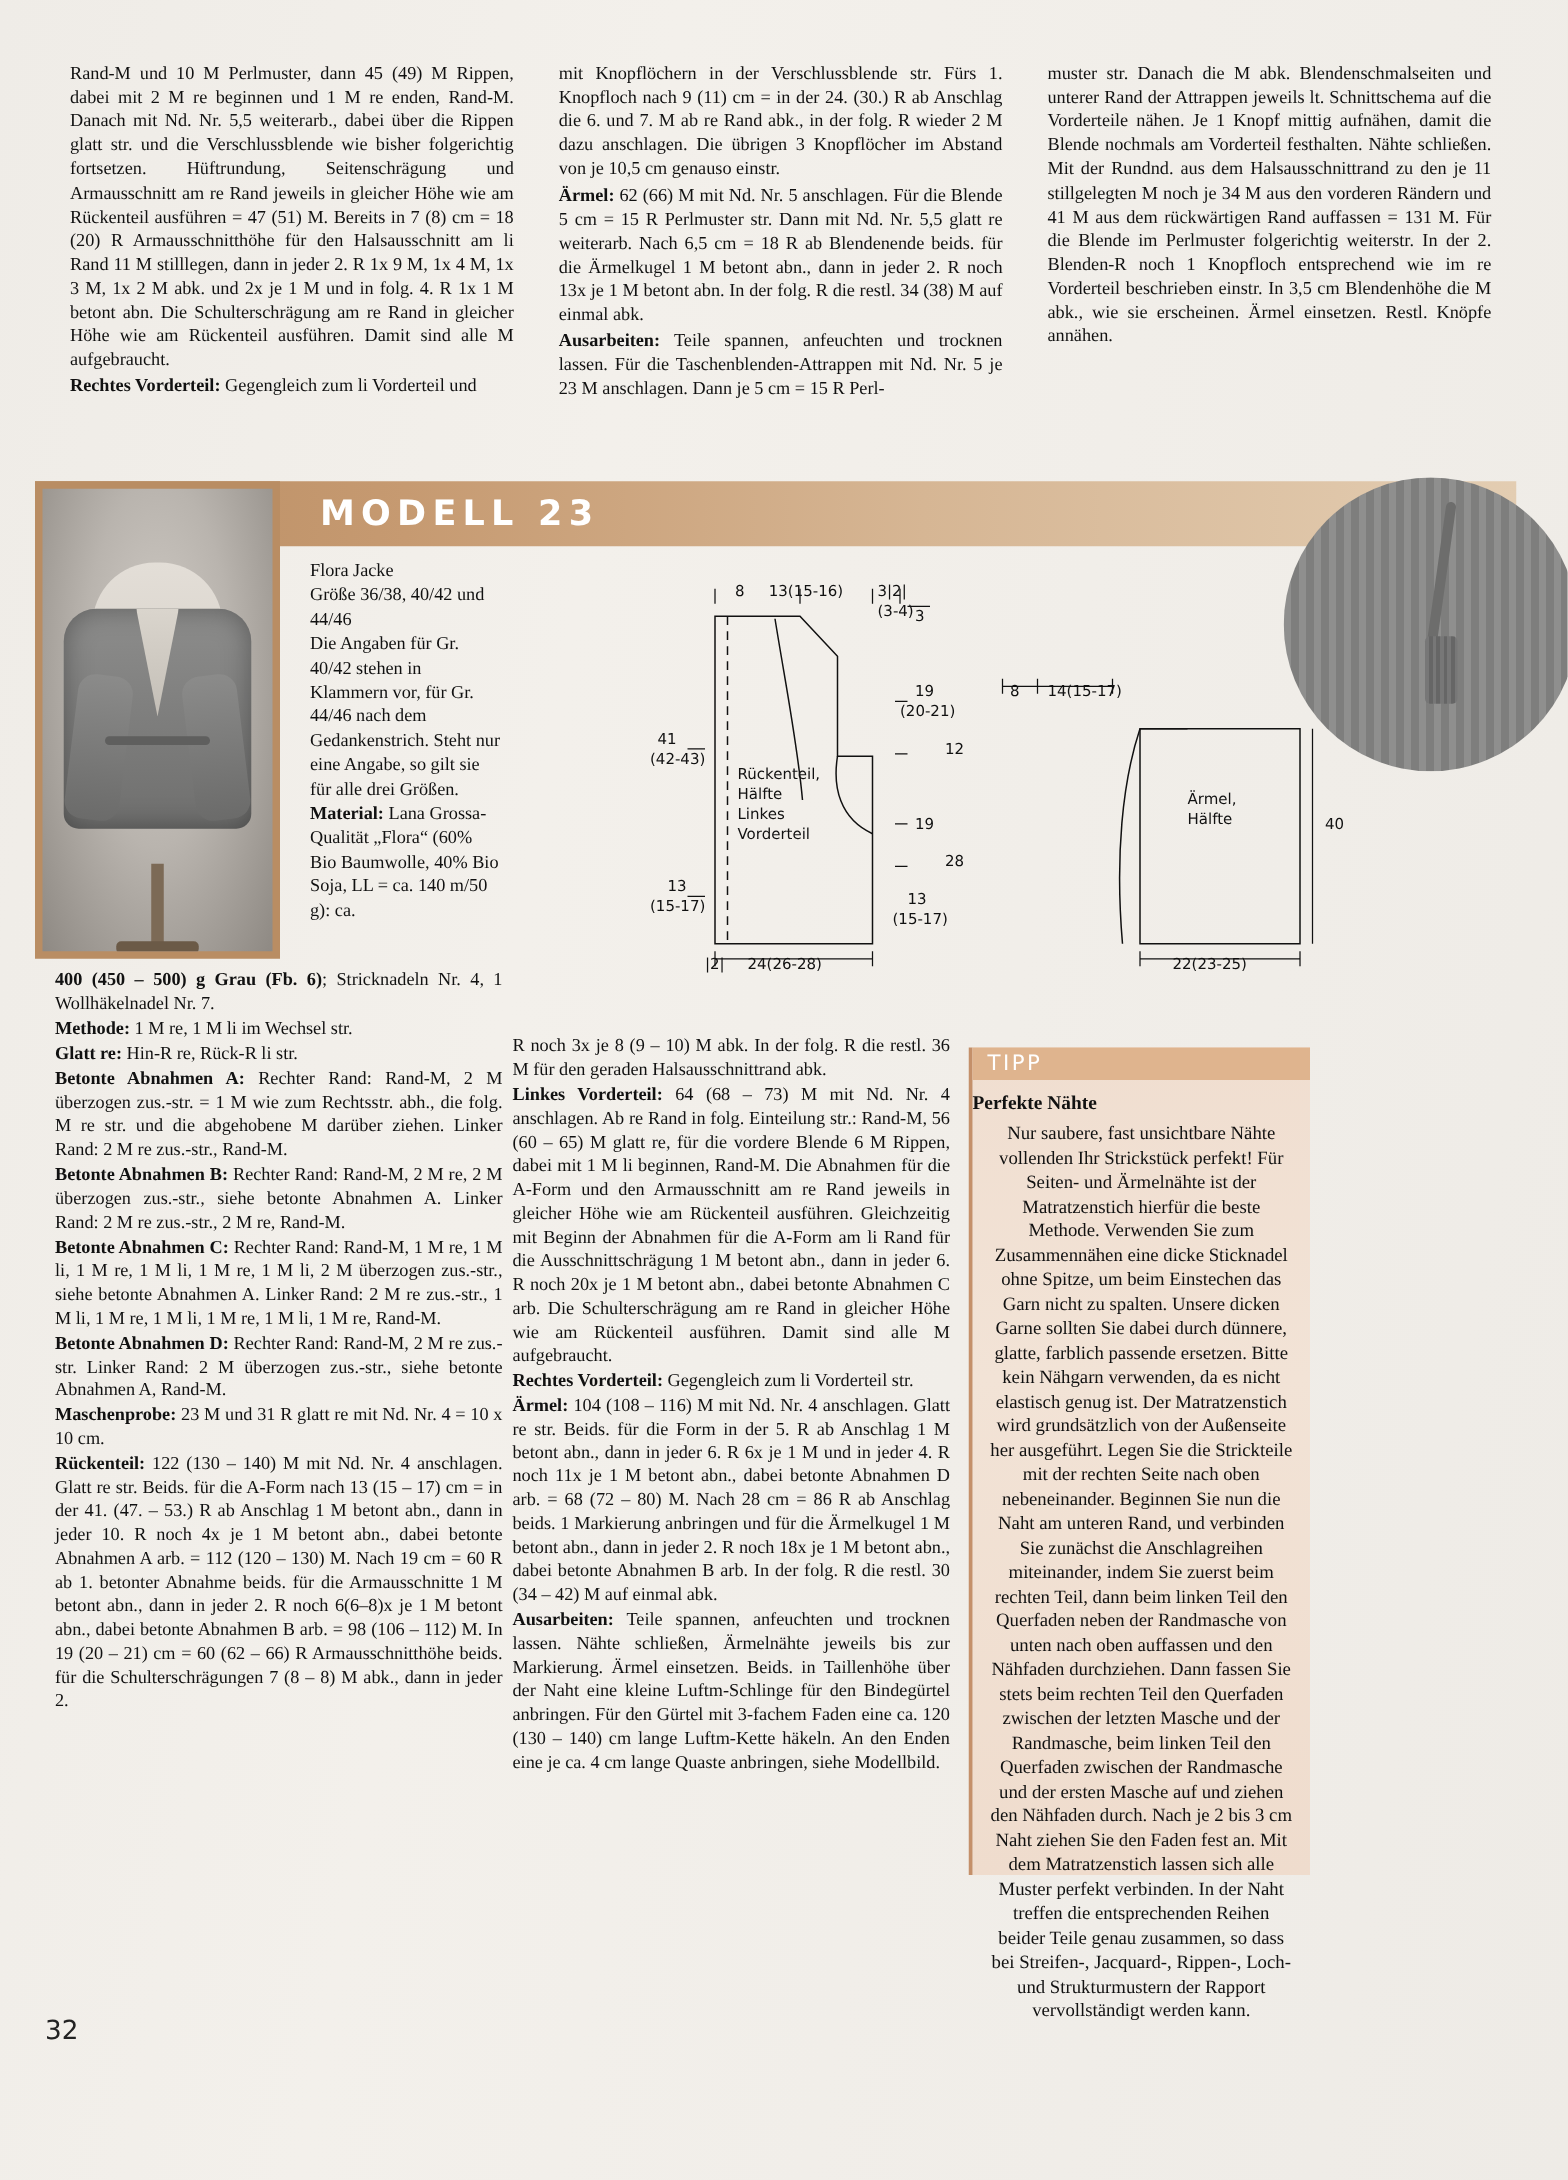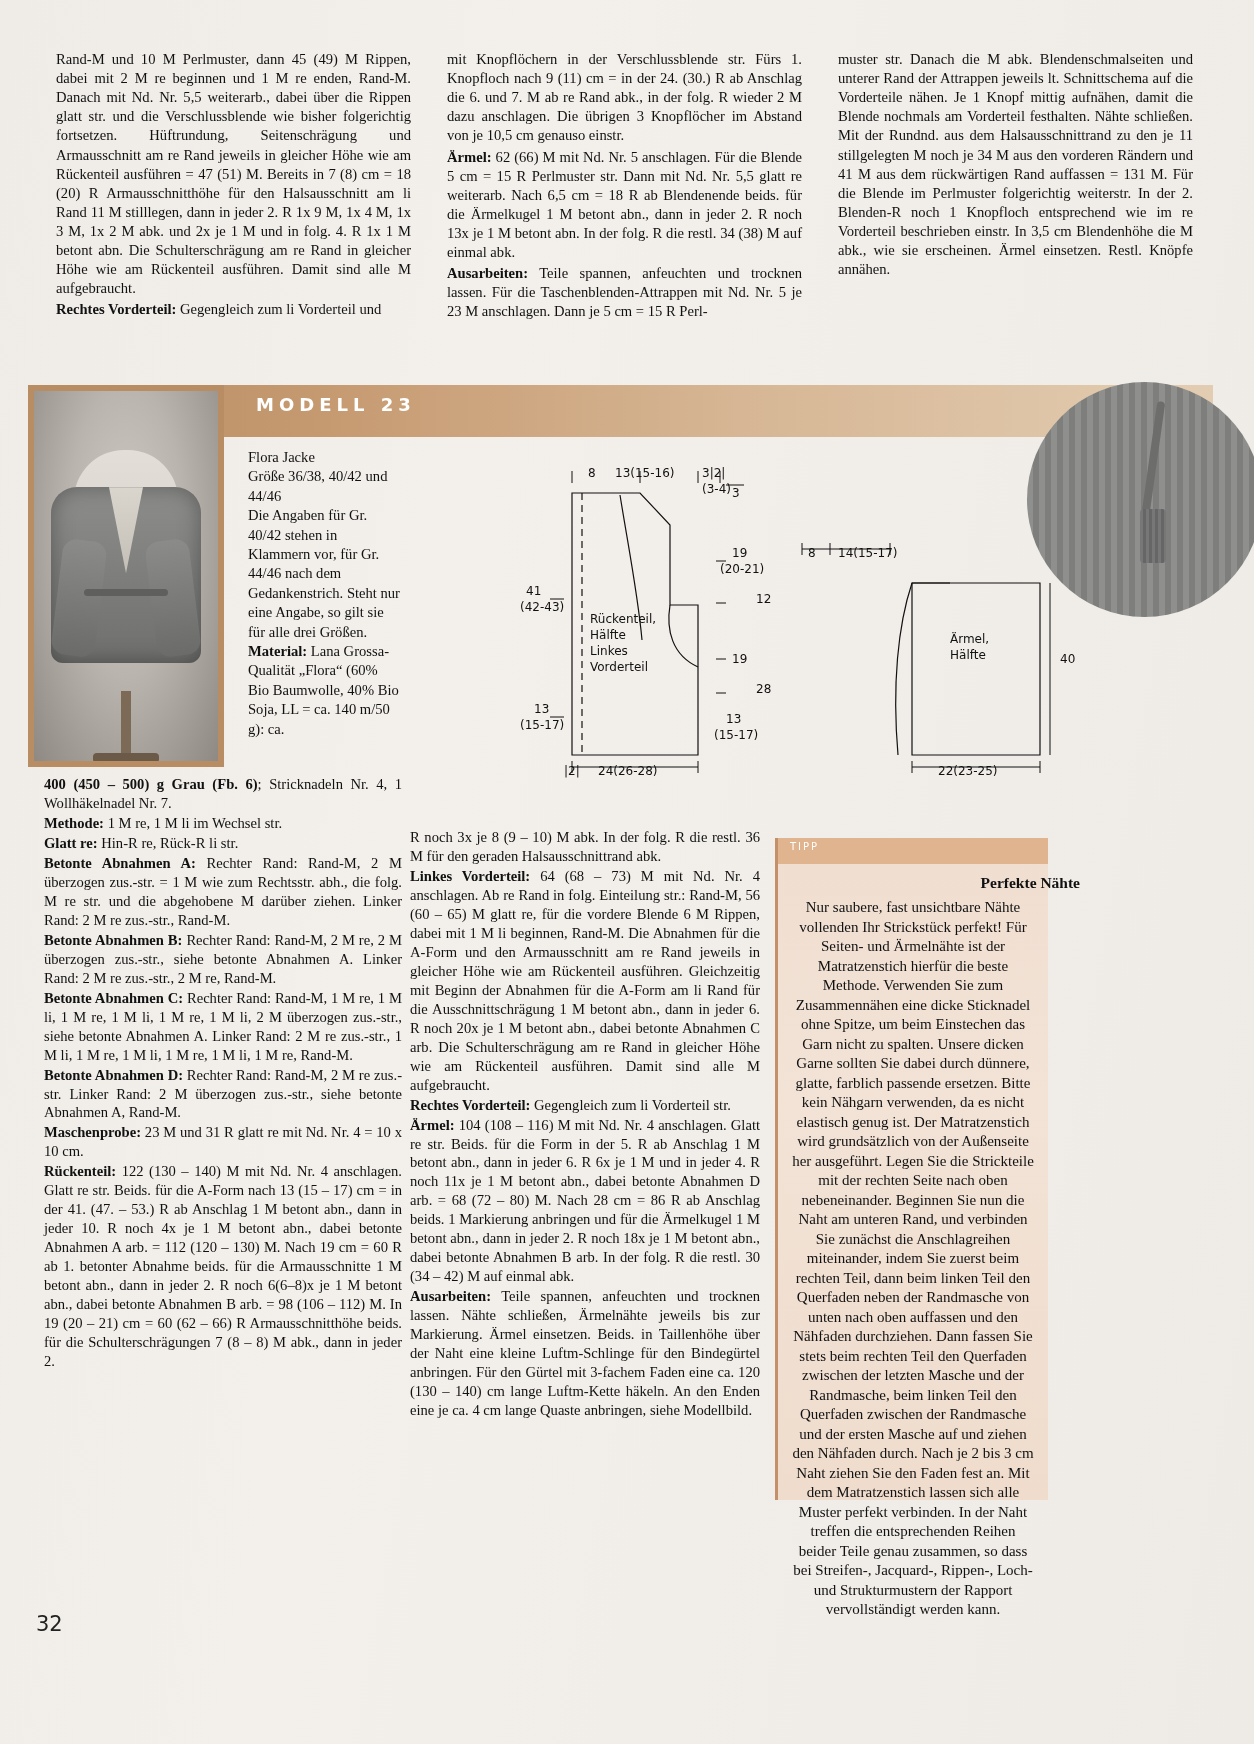--- a/index.html
+++ b/index.html
@@ -24,21 +24,21 @@
   .topcol p{margin:0 0 2px 0;}
   b,.b{font-weight:bold;}
   
   .band{
     position:absolute;left:28px;top:385px;width:1185px;height:52px;
     background:linear-gradient(90deg,#b98d63 0%,#c69a71 25%,#d6b694 60%,#e3cdb2 100%);
   }
   .band .title{
     position:absolute;left:228px;top:9px;
     font-family:"DejaVu Sans", sans-serif;
-    font-size:18px;letter-spacing:5px;color:#fff;font-weight:600;
+    font-size:28px;letter-spacing:5px;color:#fff;font-weight:600;
   }
   .photo{
     position:absolute;left:28px;top:385px;width:196px;height:382px;
     background:#b98d63;padding:6px;box-sizing:border-box;
   }
   .photo-inner{
     width:100%;height:100%;
     background:radial-gradient(ellipse at 50% 38%,#cfcac4 0%,#b9b4ae 45%,#8e8983 100%);
     position:relative;overflow:hidden;
   }
@@ -108,25 +108,25 @@
     position:absolute;left:775px;top:838px;width:270px;height:662px;
     background:linear-gradient(180deg,#f0ded0 0%,#f2e3d6 40%,#efdccd 100%);
     border-left:3px solid #c4906a;
   }
   .tipbox .tiphdr{
     position:absolute;left:0;top:0;width:100%;height:26px;
     background:#dfb48e;
   }
   .tipbox .tiplabel{
     position:absolute;left:12px;top:3px;font-family:"DejaVu Sans",sans-serif;
-    font-size:10px;letter-spacing:2px;color:#fff;
+    font-size:17px;letter-spacing:2px;color:#fff;
   }
   .tipbox h4{
     margin:0;position:absolute;left:0;top:36px;width:100%;
-    text-align:right;font-size:15.5px;font-weight:bold;padding-left:32px;
+    text-align:left;font-size:15.5px;font-weight:bold;
   }
   .tipbody{
     position:absolute;left:14px;top:60px;width:242px;
     font-size:15px;line-height:1.30;text-align:center;
   }
   
   .schem{position:absolute;left:520px;top:455px;width:690px;height:340px;}
   .schem svg{display:block;}
   .pageno{
     position:absolute;left:36px;top:1612px;font-family:"DejaVu Sans",sans-serif;

